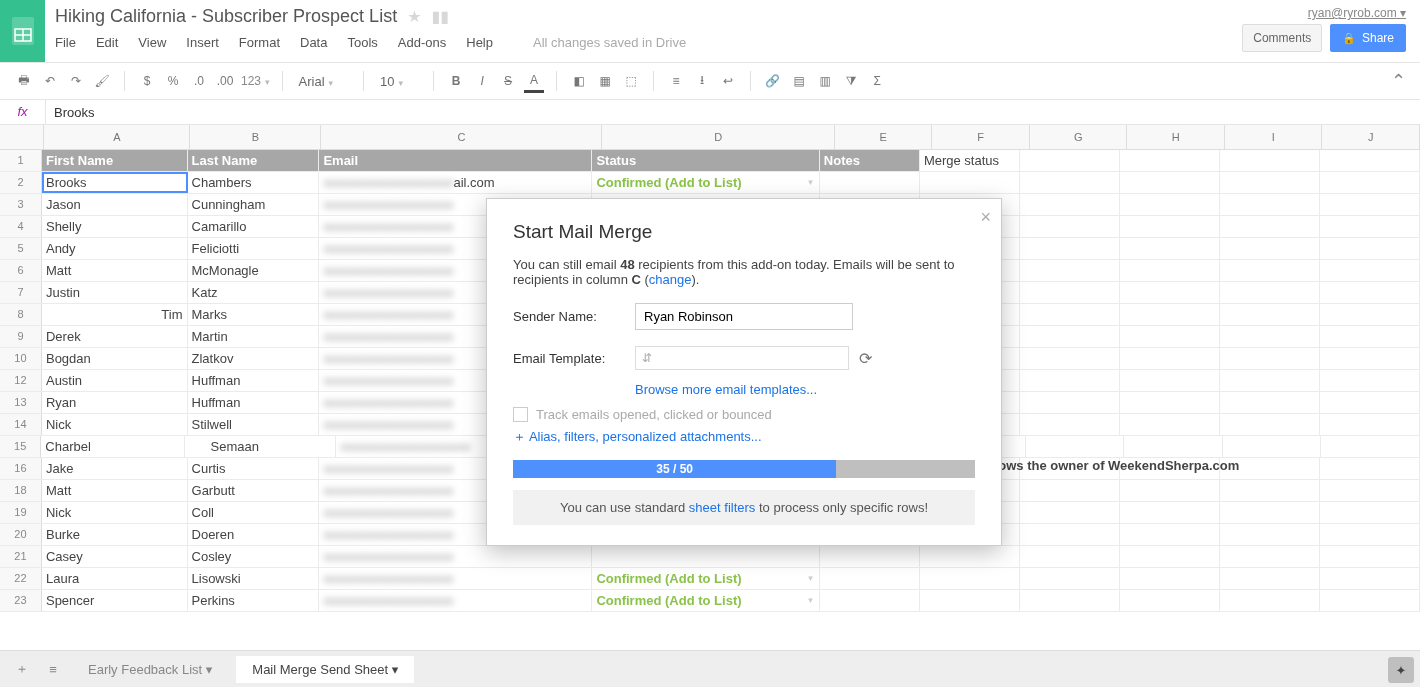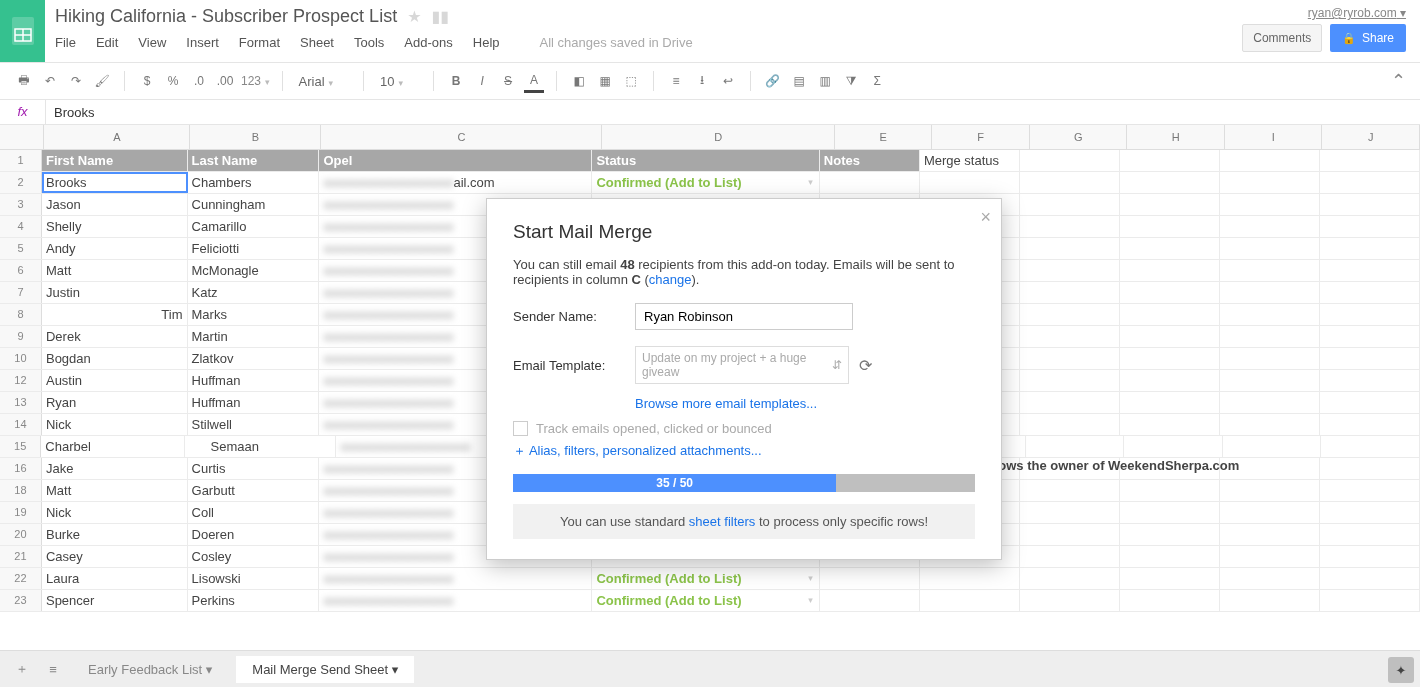--- a/index.html
+++ b/index.html
@@ -89,21 +89,21 @@
       <span class="star">★</span>
       <span class="folder">▮▮</span>
     </div>
     <div class="menubar" id="menubar">
 
     <span>File</span>
         <span>Edit</span>
         <span>View</span>
         <span>Insert</span>
         <span>Format</span>
-        <span>Sheet</span>
+        <span>Data</span>
         <span>Tools</span>
         <span>Add-ons</span>
         <span>Help</span>
         <span class="saved">All changes saved in Drive</span>
       </div>
   </div>
   <div class="account-area">
     <div class="account"><span>ryan@ryrob.com</span> ▾</div>
     <div class="share-row">
       <div class="comments-btn">Comments</div>
@@ -175,21 +175,21 @@
       <div class="col-h" style="width: 100px;">G</div>
       <div class="col-h" style="width: 100px;">H</div>
       <div class="col-h" style="width: 100px;">I</div>
       <div class="col-h" style="width: 100px;">J</div>
     </div>
   <div class="rows-wrap" id="rows-wrap">
       <div class="row hdr-row">
         <div class="rownum">1</div>
         <div class="cell" style="width: 150px;">First Name</div>
         <div class="cell" style="width: 135px;">Last Name</div>
-        <div class="cell" style="width: 290px;">Opel</div>
+        <div class="cell" style="width: 290px;">Email</div>
         <div class="cell" style="width: 240px;">Status</div>
         <div class="cell" style="width: 100px;">Notes</div>
         <div class="cell" style="width: 100px; background: rgb(255, 255, 255); color: rgb(68, 68, 68); font-weight: normal;">Merge status</div>
         <div class="cell" style="width: 100px; background: rgb(255, 255, 255);"></div>
         <div class="cell" style="width: 100px; background: rgb(255, 255, 255);"></div>
         <div class="cell" style="width: 100px; background: rgb(255, 255, 255);"></div>
         <div class="cell" style="width: 100px; background: rgb(255, 255, 255);"></div>
       </div>
       <div class="row">
         <div class="rownum">2</div>
@@ -461,21 +461,20 @@
   <div>
     <span>You can still email </span><b>48</b><span> recipients from this add-on today. Emails will be sent to recipients in column </span><b>C</b> (<span class="link">change</span>).
   </div>
   <div class="dlg-row">
     <div class="dlg-label">Sender Name:</div>
     <input class="dlg-input" value="Ryan Robinson" style="">
   </div>
   <div class="dlg-row">
     <div class="dlg-label">Email Template:</div>
     <div class="dlg-select-wrap">
-        <span>Update on my project + a huge giveaw</span>
         <span>⇵</span>
       </div>
     <span class="refresh">⟳</span>
   </div>
   <div class="dlg-subrow"><span class="link">Browse more email templates...</span></div>
   <div class="chk-row">
     <span class="chk"></span>
     <span>Track emails opened, clicked or bounced</span>
   </div>
   <span class="plus-link">＋ <span>Alias, filters, personalized attachments...</span></span>

